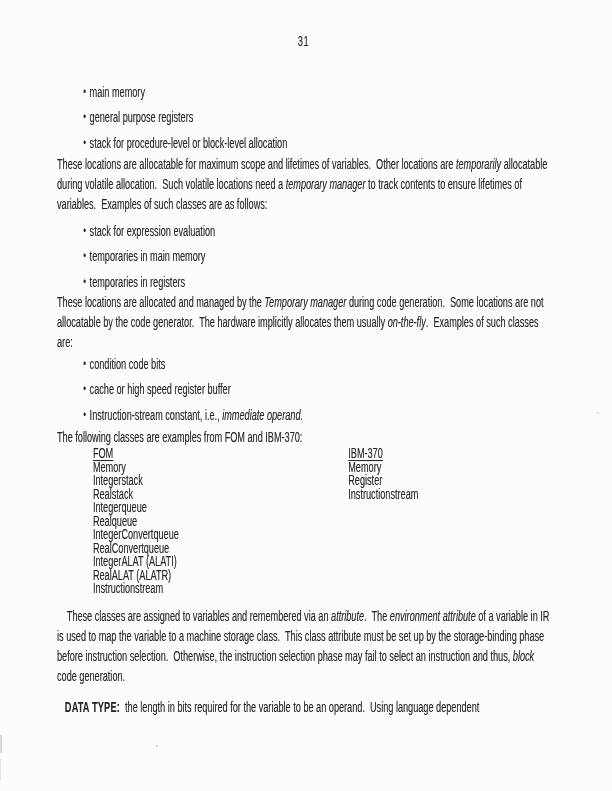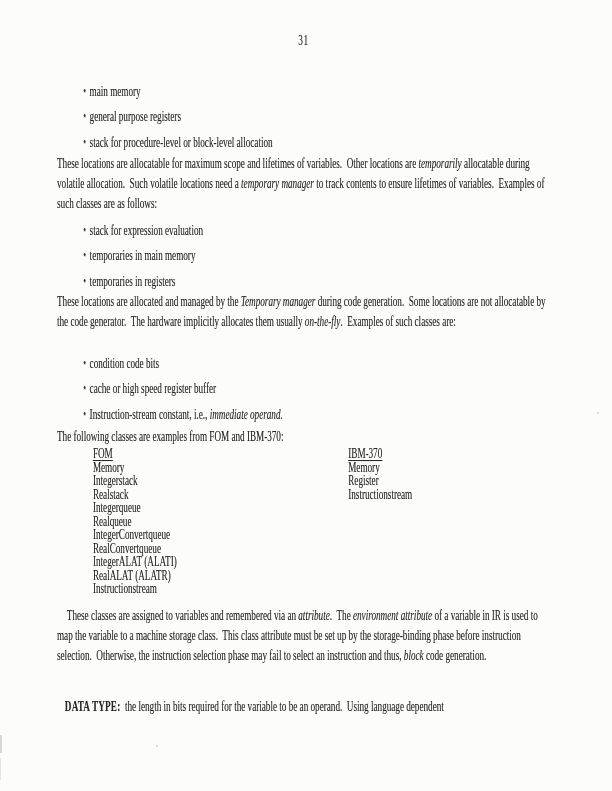--- a/index.html
+++ b/index.html
@@ -1,21 +1,21 @@
 <!DOCTYPE html>
 <html><head>
 <meta charset="utf-8">
 <style>
   html,body{margin:0;padding:0;background:#ffffff;}
   .page{
     position:relative;
     width:612px;height:791px;
     background:#fcfcfb;
     overflow:hidden;
-    font-family:Liberation Serif, serif;
+    font-family:Liberation Sans, sans-serif;
     color:#262624;
     text-shadow:0.2px 0.2px 0.35px rgba(70,70,70,0.35);
   }
   
   .content{
     position:absolute;left:57px;top:0;
     width:755px;height:791px;
     transform:scaleX(0.653);
     transform-origin:0 0;
     font-size:14px;

